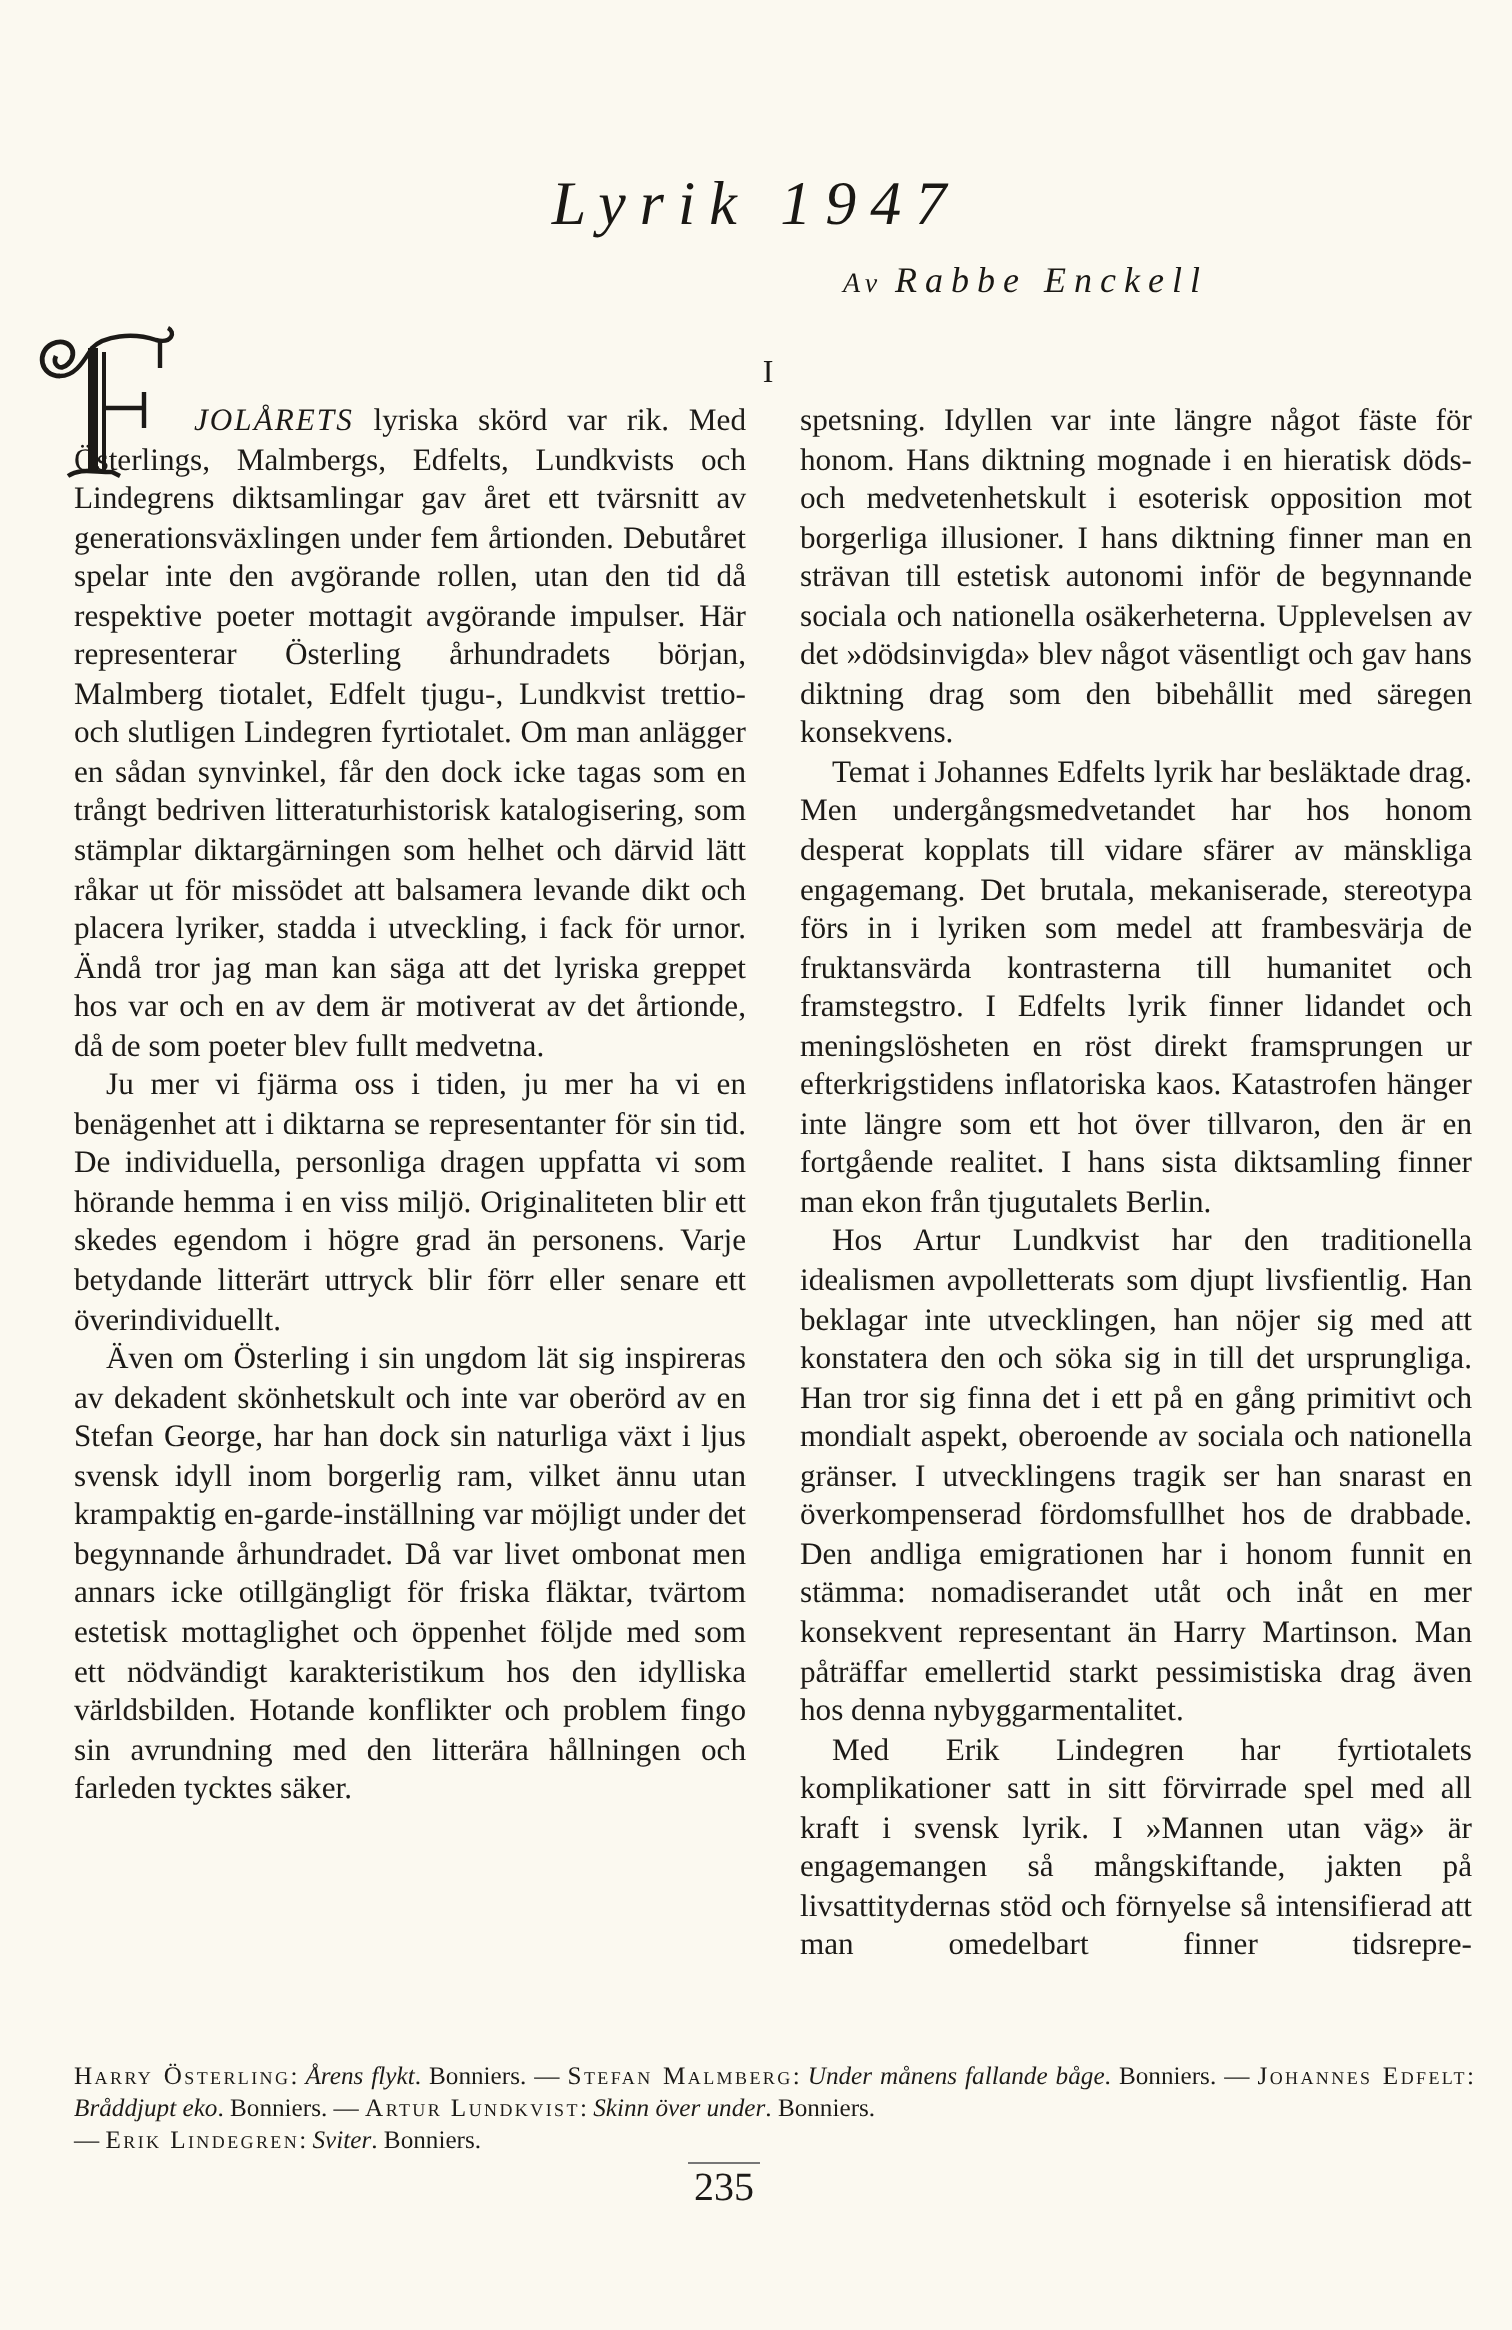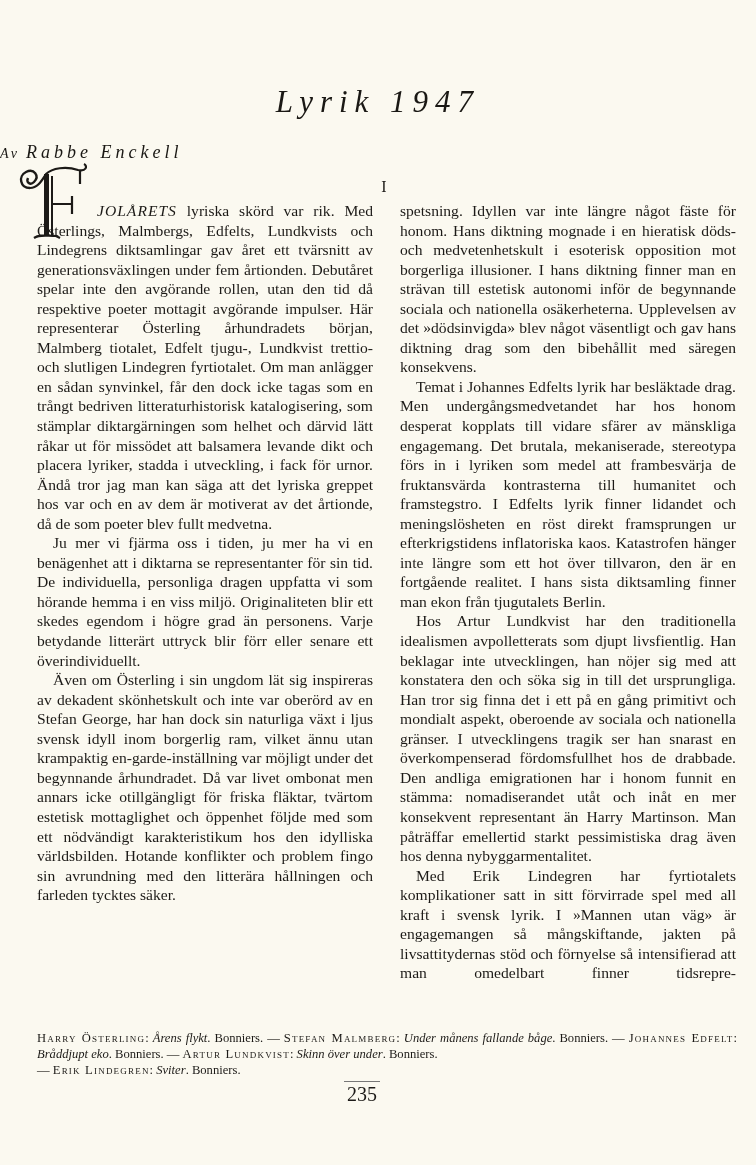--- a/index.html
+++ b/index.html
@@ -10,23 +10,23 @@
     color: #1c1a17;
     position: relative;
   }
   .page { position: absolute; left: 0; top: 0; width: 756px; height: 1165px; }
   .title {
     position: absolute; top: 84px; left: 0; width: 756px; text-align: center;
     font-family: "Liberation Serif", serif; font-style: italic;
     font-size: 31px; letter-spacing: 7px; color: #1a1814;
   }
   .byline {
-    position: absolute; top: 130px; left: 0; width: 604px; text-align: left;
+    position: absolute; top: 130px; left: 0; width: 604px; text-align: right;
     font-family: "Liberation Serif", serif; font-style: italic;
-    font-size: 18px; letter-spacing: 4px; color: #1a1814; margin-top: 12px;
+    font-size: 18px; letter-spacing: 4px; color: #1a1814;
   }
   .byline .av { font-size: 14px; letter-spacing: 3px; margin-right: 6px; }
   .section-num {
     position: absolute; top: 178px; left: 354px; width: 60px; text-align: center;
     font-family: "Liberation Serif", serif; font-size: 16px;
   }
   .col {
     position: absolute; width: 336px;
     font-family: "Liberation Serif", serif; font-size: 15.6px; line-height: 19.55px;
     text-align: justify; hyphens: none;

